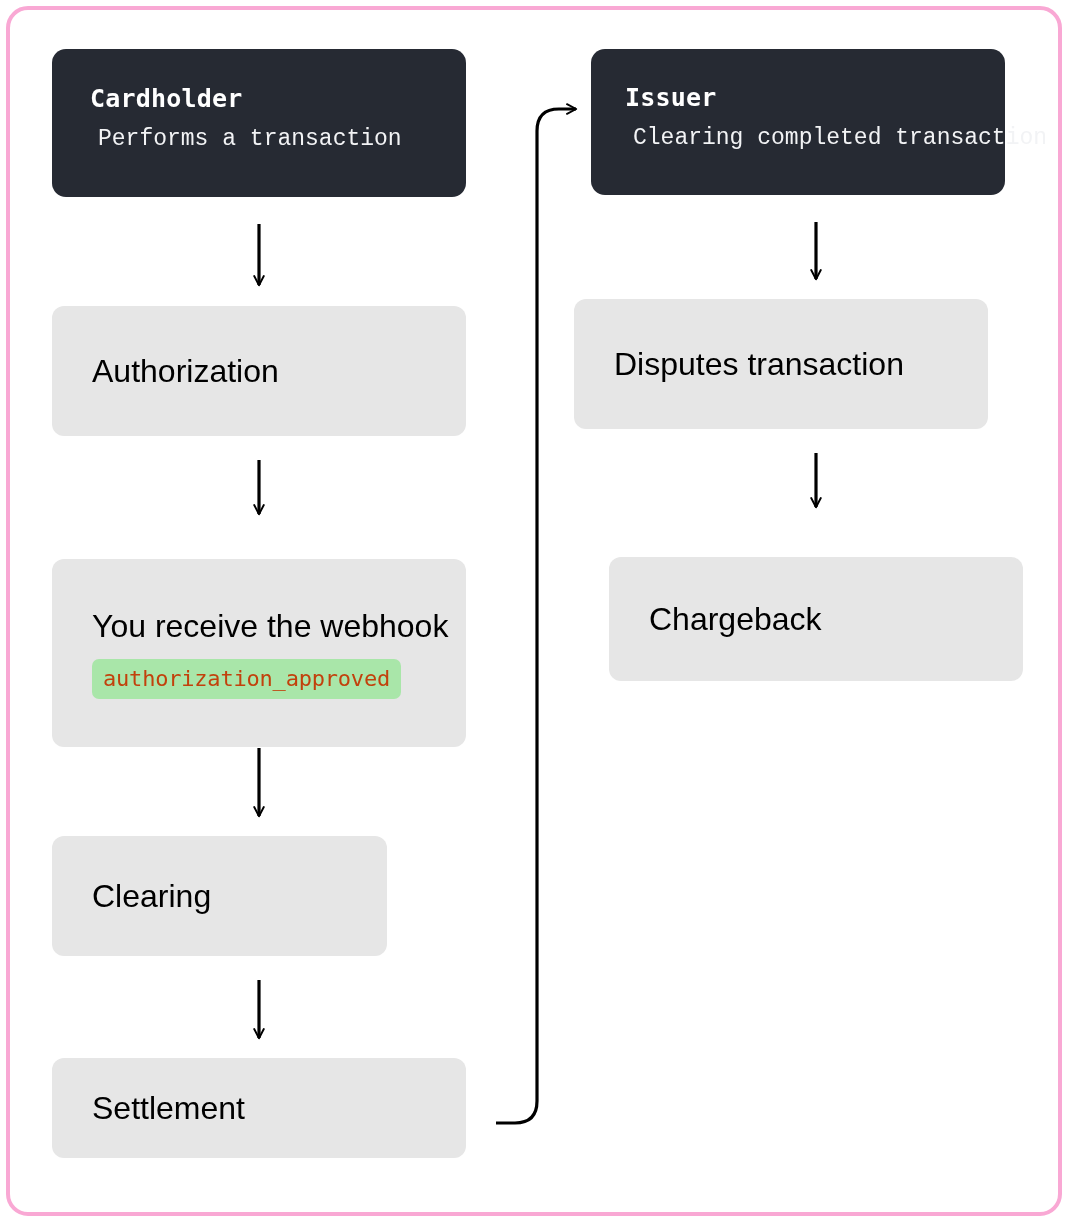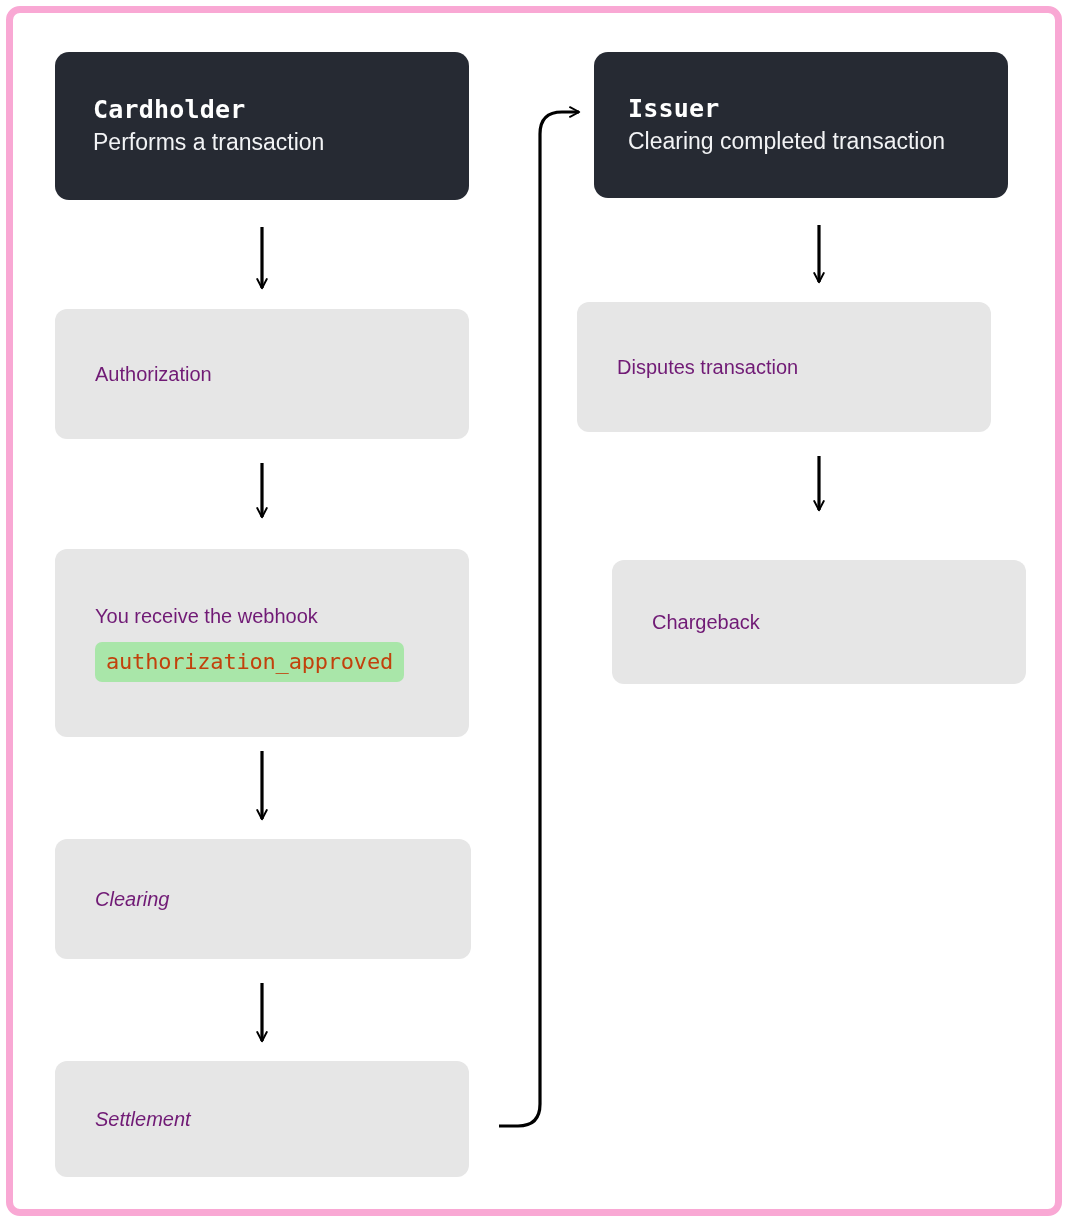--- a/index.html
+++ b/index.html
@@ -17,22 +17,22 @@
 
   
   .card {
     position: absolute;
     left: 6px;
     top: 6px;
     width: 1056px;
     height: 1210px;
     box-sizing: border-box;
     background: #ffffff;
-    border: 7px solid #f9a8d4;
-    border-radius: 14px;
+    border: 4px solid #f9a8d4;
+    border-radius: 22px;
     overflow: hidden;
   }
 
   .diagram {
     position: absolute;
     inset: 0;
   }
 
   
   .connectors {
@@ -69,34 +69,34 @@
     font-family: "DejaVu Sans Mono", "Liberation Mono", monospace;
     font-weight: 700;
     font-size: 25px;
     letter-spacing: 0.2px;
     color: #ffffff;
     line-height: 1.15;
     margin: 0 0 4px 0;
   }
 
   .node-subtitle {
-    font-family: Liberation Sans, sans-serif;
+    font-family: Liberation Mono, monospace;
     font-size: 23px;
     font-weight: 400;
     color: #f2f3f5;
     line-height: 1.2;
-    margin: 0;
+    margin: 8px;
     white-space: nowrap;
   }
 
   .node-label {
     font-family: "Liberation Sans", sans-serif;
-    font-size: 20px;
+    font-size: 32px;
     font-weight: 400;
-    color: #701a75;
+    color: #000000;
     line-height: 1.2;
     margin: 0;
     white-space: nowrap;
   }
 
   
   .code-chip {
     display: inline-block;
     align-self: flex-start;
     margin-top: 14px;
@@ -107,23 +107,23 @@
     font-family: "DejaVu Sans Mono", "Liberation Mono", monospace;
     font-size: 22px;
     line-height: 1.15;
     letter-spacing: -0.2px;
     white-space: nowrap;
   }
 
   
   #node-cardholder   { left: 42px;  top: 39px;   width: 414px; height: 148px; }
   #node-authorization{ left: 42px;  top: 296px;  width: 414px; height: 130px; }
-  #node-webhook      { left: 42px;  top: 536px;  width: 414px; height: 188px; }
-  #node-clearing     { left: 42px;  top: 826px;  width: 416px; height: 120px; font-style: italic; }
-  #node-settlement   { left: 42px;  top: 1048px; width: 414px; height: 116px; font-style: italic; }
+  #node-webhook      { left: 42px;  top: 549px;  width: 414px; height: 188px; }
+  #node-clearing     { left: 42px;  top: 826px;  width: 335px; height: 120px; }
+  #node-settlement   { left: 42px;  top: 1048px; width: 414px; height: 100px; }
 
   
   #node-issuer       { left: 581px; top: 39px;  width: 414px; height: 146px; padding-left: 34px; }
   #node-disputes     { left: 564px; top: 289px; width: 414px; height: 130px; }
   #node-chargeback   { left: 599px; top: 547px; width: 414px; height: 124px; }
 </style>
 </head>
 <body>
 
 <div class="card">

